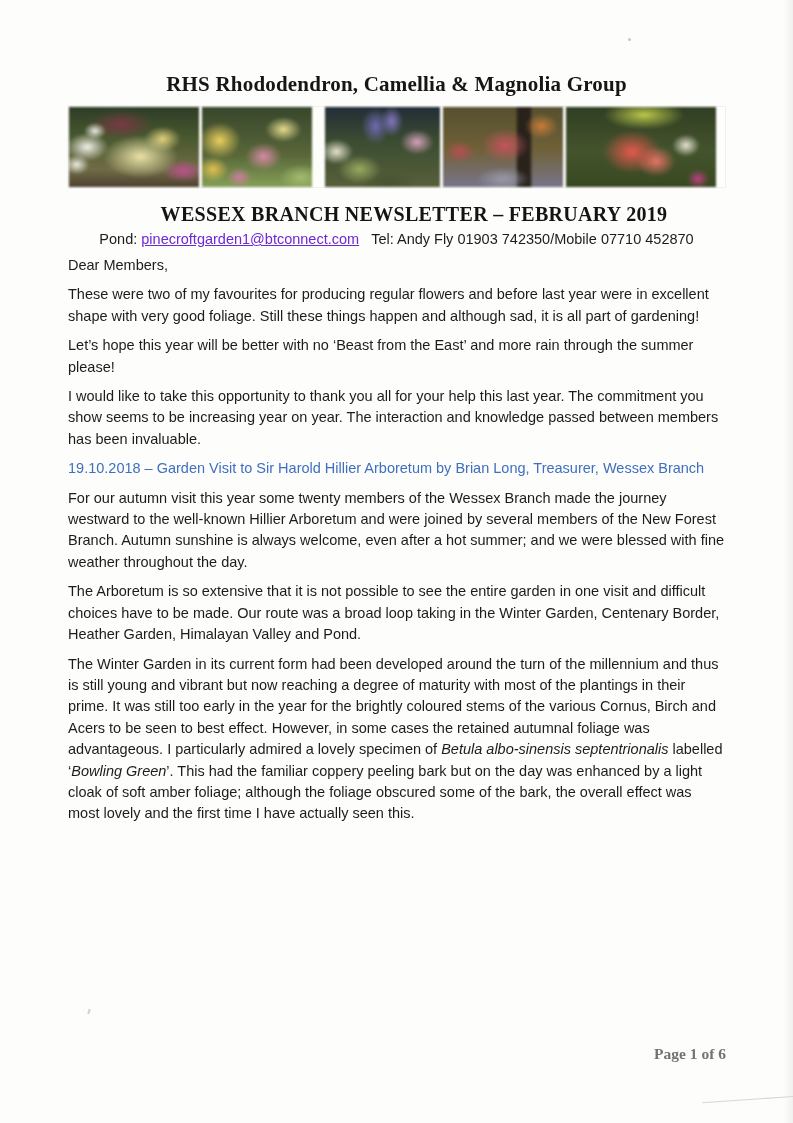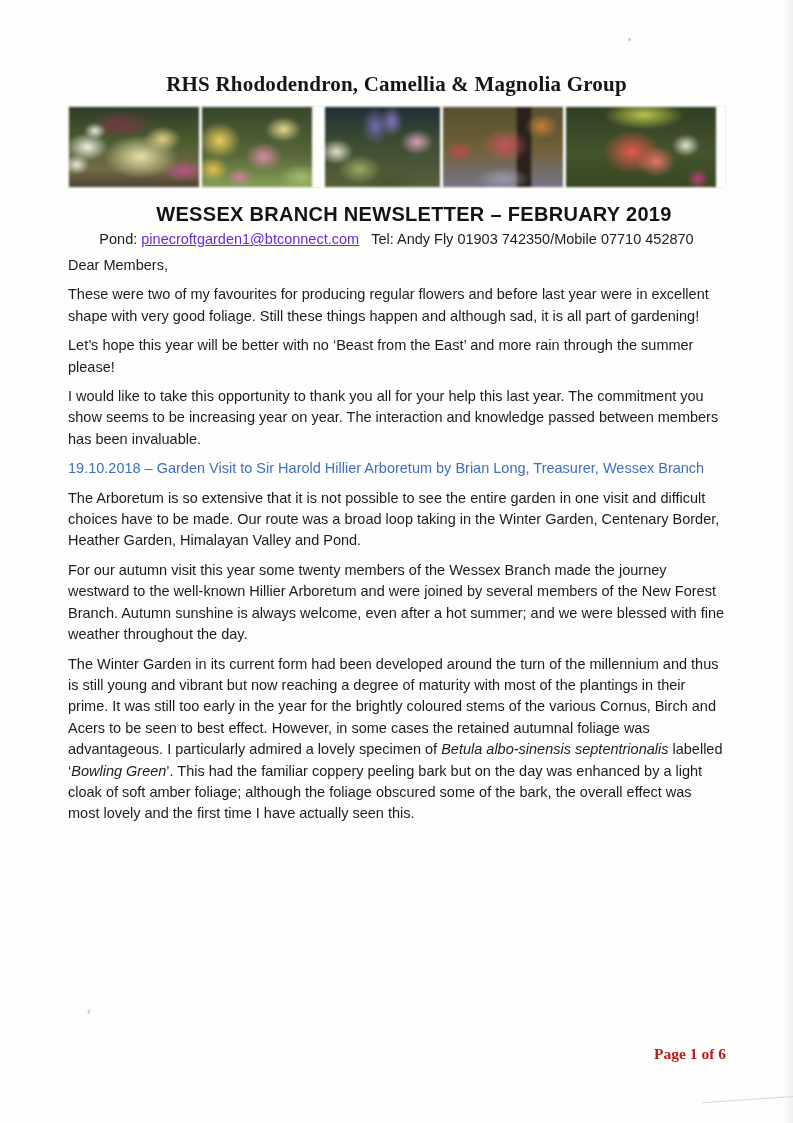--- a/index.html
+++ b/index.html
@@ -55,36 +55,36 @@
     linear-gradient(180deg,#544f2e 0%,#6e5f37 52%,#787588 100%);}
   .photo5{width:150px;background:
     radial-gradient(56px 20px at 52% 10%, #bcc94f 0%, rgba(188,201,79,0) 72%),
     radial-gradient(40px 30px at 44% 56%, #e2594d 0%, rgba(226,89,77,0) 72%),
     radial-gradient(28px 22px at 60% 68%, #e8756a 0%, rgba(232,117,106,0) 70%),
     radial-gradient(20px 16px at 80% 48%, #e9e8d6 0%, rgba(233,232,214,0) 70%),
     radial-gradient(16px 14px at 88% 90%, #bb3f7e 0%, rgba(187,63,126,0) 70%),
     linear-gradient(180deg,#2e3c21 0%,#43522c 55%,#364620 100%);}
   .newsletter-title{
     margin:15px 0 5px;text-align:center;
-    font-family:Liberation Sans, sans-serif;font-weight:bold;font-size:20px;
+    font-family:Liberation Serif, serif;font-weight:bold;font-size:20px;
     color:#141414;letter-spacing:.3px;padding-left:35px;
   }
   .contact{text-align:center;font-size:14.5px;color:#1c1c1c;}
   .contact a{color:#6d28d9;text-decoration:underline;}
   .contact .tel{margin-left:8px;}
   
   .content{margin:0 68px;font-size:14.5px;line-height:21.4px;text-align:left;}
   .content p{margin:8px 0 0;}
   .salutation{margin-top:23px;}
   .article-heading{font-weight:normal;color:#3f6fbf;}
   .content em{font-style:italic;}
   
   .page-number{
     position:absolute;top:1045px;right:67px;
-    font-family:"Liberation Serif",serif;font-weight:bold;font-size:15.5px;color:#b91c1c;
+    font-family:"Liberation Serif",serif;font-weight:bold;font-size:15.5px;color:#737373;
   }
   
   .scan-dot{position:absolute;left:628px;top:38px;width:3px;height:3px;border-radius:50%;background:#c6c6c6;}
   .scan-tick{position:absolute;left:88px;top:1009px;width:2px;height:5px;background:#bdbdbd;transform:rotate(18deg);opacity:.7;}
   .scan-edge-right{position:absolute;right:0;top:0;width:9px;height:100%;
     background:linear-gradient(to right, rgba(0,0,0,0), rgba(0,0,0,0.05));}
   .scan-edge-bottom{position:absolute;left:702px;top:1099px;width:95px;height:1px;background:#d7d7d5;transform:rotate(-4deg);}
 </style>
 </head>
 <body>
@@ -112,22 +112,22 @@
     <a href="#">pinecroftgarden1@btconnect.com</a>
     <span class="tel">Tel: Andy Fly 01903 742350/Mobile 07710 452870</span>
   </div>
 
   <div class="content">
     <p class="salutation">Dear Members,</p>
     <p>These were two of my favourites for producing regular flowers and before last year were in excellent shape with very good foliage. Still these things happen and although sad, it is all part of gardening!</p>
     <p>Let’s hope this year will be better with no ‘Beast from the East’ and more rain through the summer please!</p>
     <p>I would like to take this opportunity to thank you all for your help this last year. The commitment you show seems to be increasing year on year. The interaction and knowledge passed between members has been invaluable.</p>
     <p class="article-heading">19.10.2018 – Garden Visit to Sir Harold Hillier Arboretum by Brian Long, Treasurer, Wessex Branch</p>
+    <p><span>For our autumn visit this year some twenty members of the Wessex Branch made the journey westward to the well-known Hillier Arboretum and were joined by several members of the New Forest Branch. Autumn sunshine is always welcome, even after a hot summer; and we were blessed with fine weather throughout the day.</span></p>
     <p><span>The Arboretum is so extensive that it is not possible to see the entire garden in one visit and difficult choices have to be made.  Our route was a broad loop taking in the Winter Garden, Centenary Border, Heather Garden, Himalayan Valley and Pond.</span></p>
-    <p><span>For our autumn visit this year some twenty members of the Wessex Branch made the journey westward to the well-known Hillier Arboretum and were joined by several members of the New Forest Branch. Autumn sunshine is always welcome, even after a hot summer; and we were blessed with fine weather throughout the day.</span></p>
     <p><span>The Winter Garden in its current form had been developed around the turn of the millennium and thus is still young and vibrant but now reaching a degree of maturity with most of the plantings in their prime.  It was still too early in the year for the brightly coloured stems of the various Cornus, Birch and Acers to be seen to best effect.  However, in some cases the retained autumnal foliage was advantageous. I particularly admired a lovely specimen of </span><em>Betula albo-sinensis septentrionalis</em><span> labelled ‘</span><em>Bowling Green</em><span>’. This had the familiar coppery peeling bark but on the day was enhanced by a light cloak of soft amber foliage; although the foliage obscured some of the bark, the overall effect was most lovely and the first time I have actually seen this.</span></p>
   </div>
 
   <div class="page-number">Page 1 of 6</div>
 
   <div class="scan-dot"></div>
   <div class="scan-tick"></div>
   <div class="scan-edge-right"></div>
   <div class="scan-edge-bottom"></div>
 

